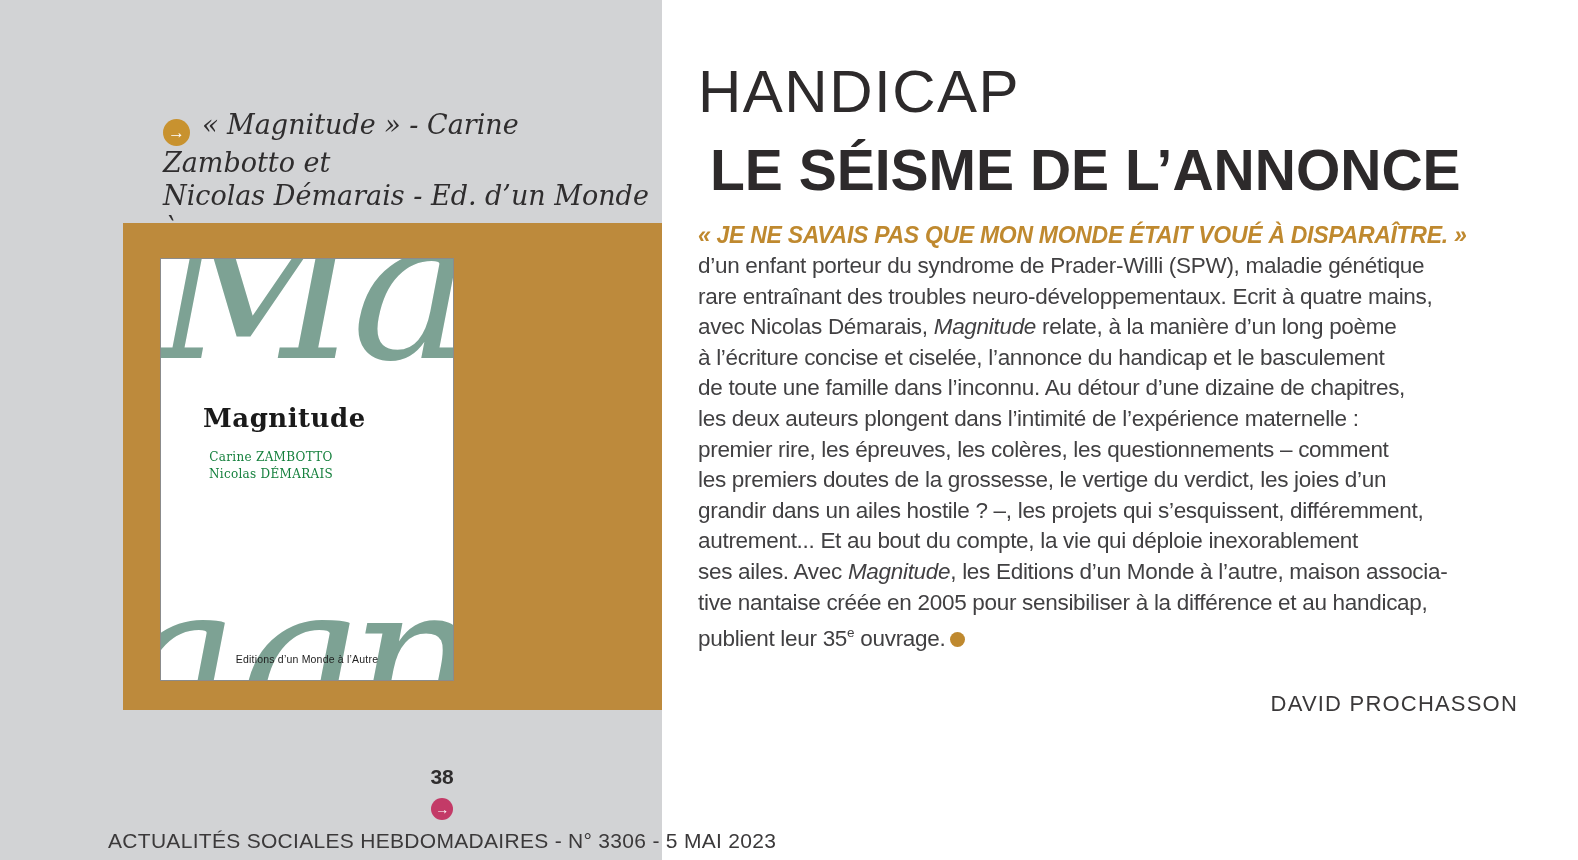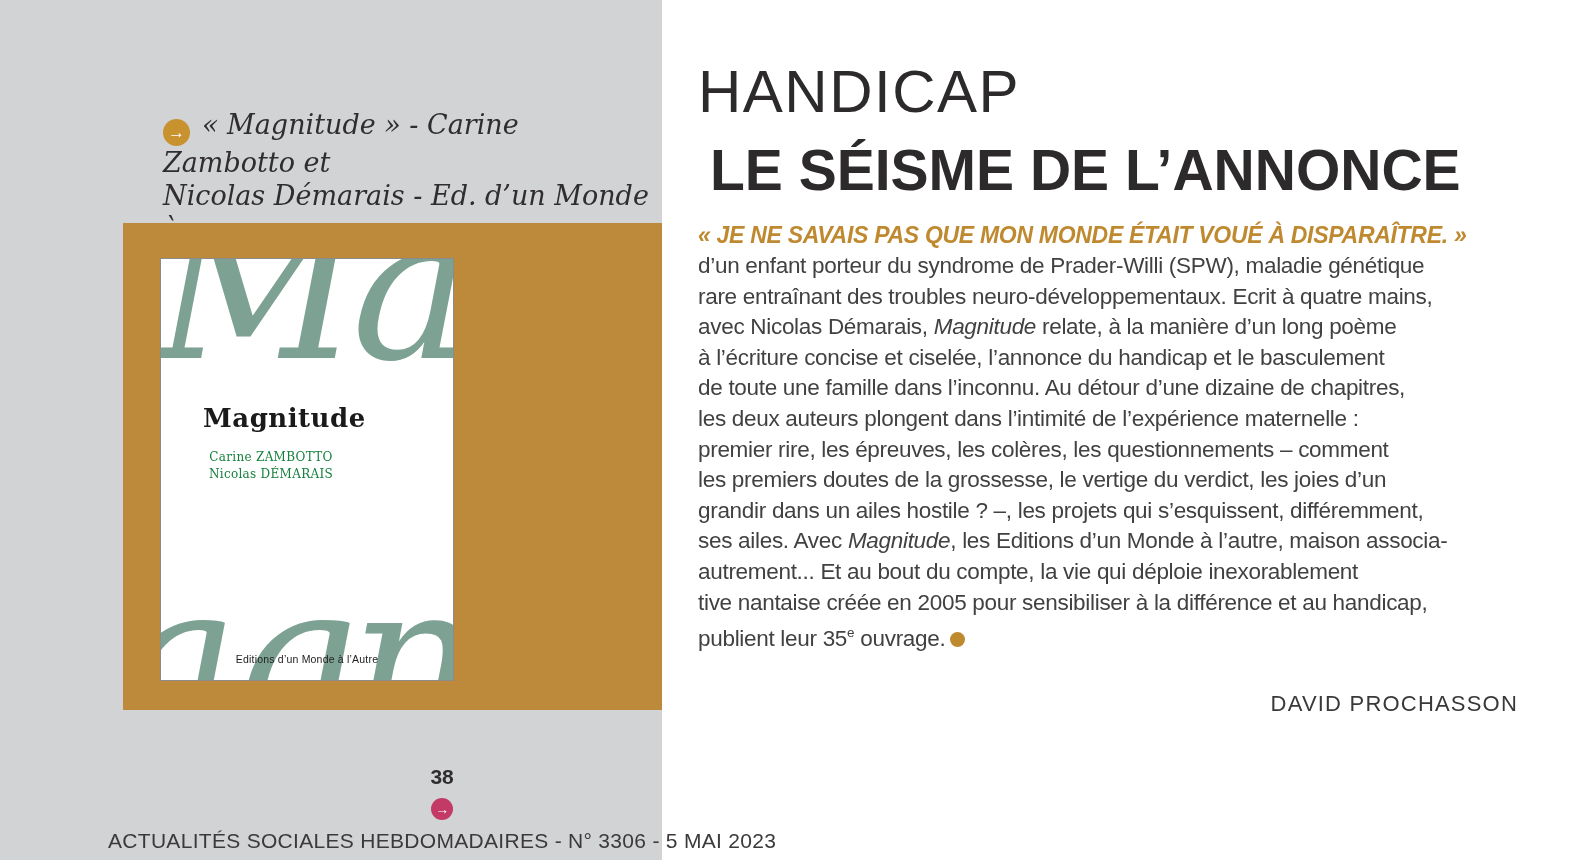--- a/index.html
+++ b/index.html
@@ -93,22 +93,22 @@
     <div class="body">
         <div class="body-line"><span>d’un enfant porteur du syndrome de Prader-Willi (SPW), maladie génétique</span></div>
         <div class="body-line"><span>rare entraînant des troubles neuro-développementaux. Ecrit à quatre mains,</span></div>
         <div class="body-line"><span>avec Nicolas Démarais, </span><span class="it">Magnitude</span><span> relate, à la manière d’un long poème</span></div>
         <div class="body-line"><span>à l’écriture concise et ciselée, l’annonce du handicap et le basculement</span></div>
         <div class="body-line"><span>de toute une famille dans l’inconnu. Au détour d’une dizaine de chapitres,</span></div>
         <div class="body-line"><span>les deux auteurs plongent dans l’intimité de l’expérience maternelle :</span></div>
         <div class="body-line"><span>premier rire, les épreuves, les colères, les questionnements – comment</span></div>
         <div class="body-line"><span>les premiers doutes de la grossesse, le vertige du verdict, les joies d’un</span></div>
         <div class="body-line"><span>grandir dans un ailes hostile ? –, les projets qui s’esquissent, différemment,</span></div>
+        <div class="body-line"><span>autrement... Et au bout du compte, la vie qui déploie inexorablement</span></div>
         <div class="body-line"><span>ses ailes. Avec </span><span class="it">Magnitude</span><span>, les Editions d’un Monde à l’autre, maison associa-</span></div>
-        <div class="body-line"><span>autrement... Et au bout du compte, la vie qui déploie inexorablement</span></div>
         <div class="body-line"><span>tive nantaise créée en 2005 pour sensibiliser à la différence et au handicap,</span></div>
         <div class="body-line"><span>publient leur 35</span><span class="sup">e</span><span> ouvrage.</span><span class="end-dot"></span></div>
       </div>
     <div class="byline">DAVID PROCHASSON</div>
   </div>
 
   <div class="footer">
     <span class="pagenum">38</span>
     <span class="foot-icon">
         <span>→</span>

